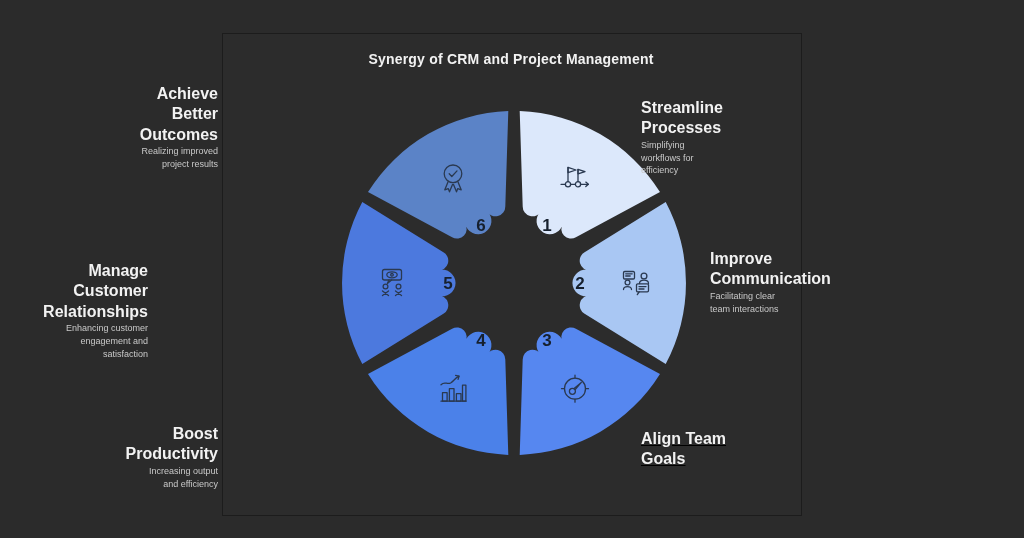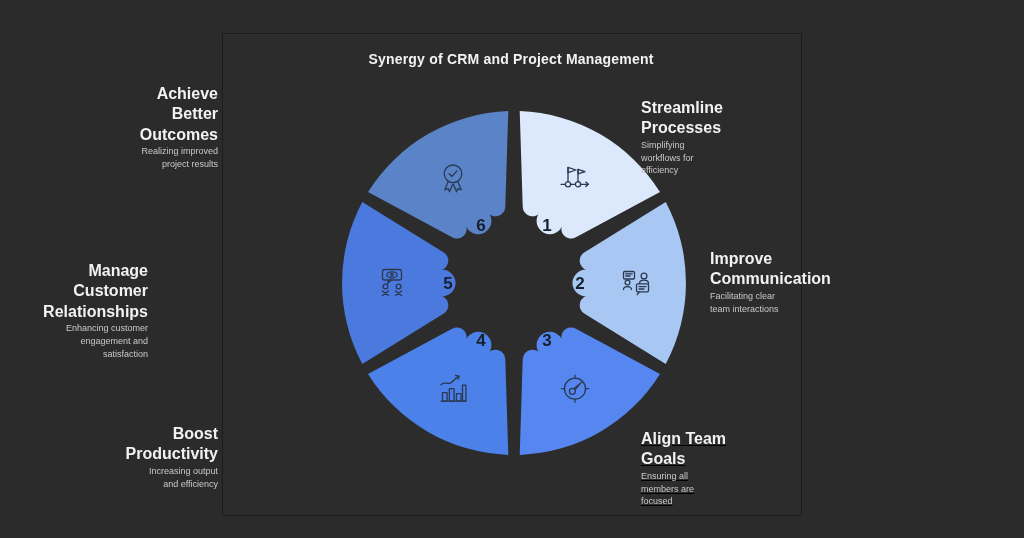--- a/index.html
+++ b/index.html
@@ -142,23 +142,20 @@
   <div class="lbl lbl-improve">
     <div class="hd">Improve
 Communication</div>
     <div class="ds">Facilitating clear
 team interactions</div>
   </div>
 
   <div class="lbl lbl-align">
     <div class="hd">Align Team
 Goals</div>
-    <div class="ds">Ensuring all
-members are
-focused</div>
   </div>
 
   <div class="lbl right-al lbl-manage">
     <div class="hd">Manage
 Customer
 Relationships</div>
     <div class="ds">Enhancing customer
 engagement and
 satisfaction</div>
   </div>

